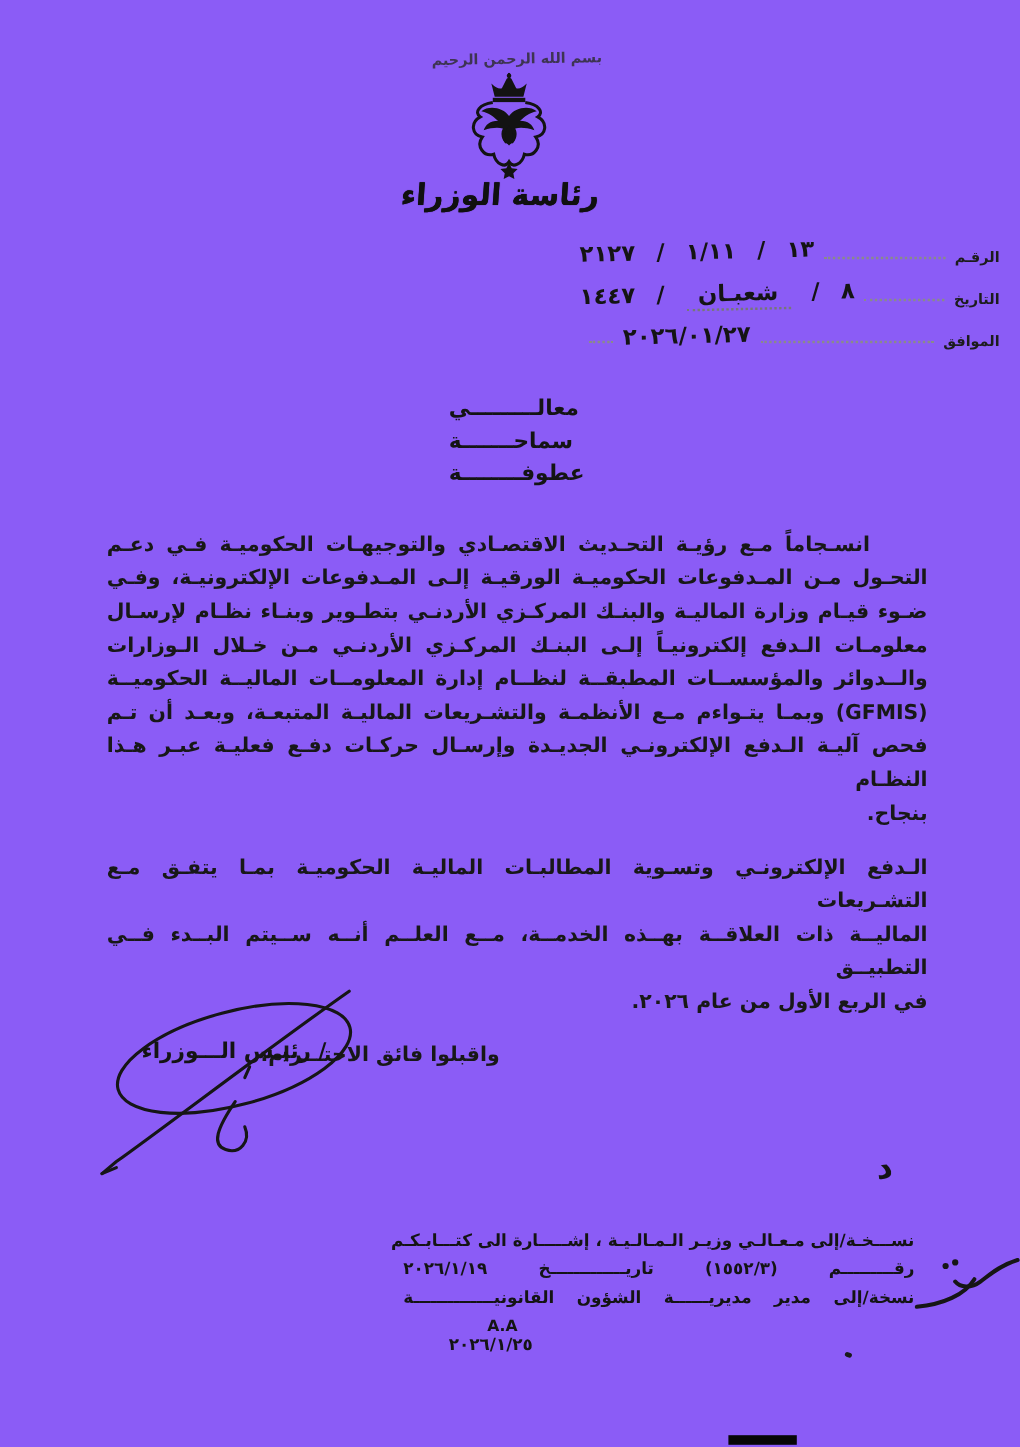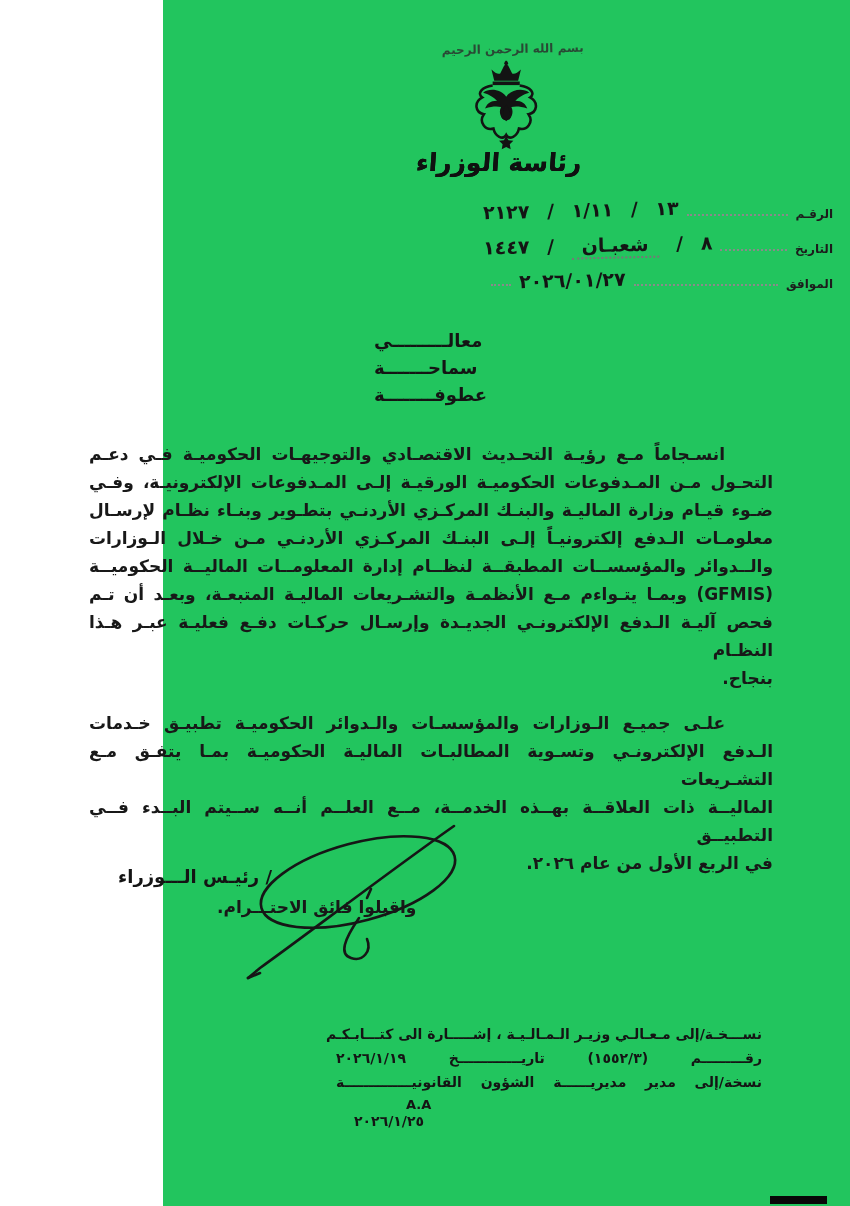--- a/index.html
+++ b/index.html
@@ -1,18 +1,18 @@
 <!DOCTYPE html>
 <html lang="ar" dir="rtl"><head>
 <meta charset="utf-8">
 <style>
   * { margin:0; padding:0; box-sizing:border-box; }
   html,body { width:850px; height:1206px; background:#ffffff; }
   body { font-family:"DejaVu Sans", sans-serif; color:#141414; overflow:hidden; }
-  .page { position:relative; width:687px; height:1206px; background:#22c55e; direction:rtl; }
+  .page { position:relative; width:850px; height:1206px; background:#8b5cf6; direction:rtl; }
 
   
   .bismillah { position:absolute; top:42px; left:50%; transform:translateX(-46%) rotate(-1deg);
                font-size:12px; font-weight:700; color:#2b2b2b; opacity:.8; white-space:nowrap; }
   .crest { position:absolute; top:60px; left:50%; transform:translateX(-51%); }
   .office-name { position:absolute; top:148px; left:50%; transform:translateX(-55%) skewX(-4deg);
                  font-size:25px; font-weight:700; color:#101010; white-space:nowrap;
                  text-shadow:0 0 .6px #000; }
 
   
@@ -45,21 +45,21 @@
   .margin-letter { position:absolute; top:958px; left:730px; font-size:27px; font-weight:700;
                    transform:rotate(-7deg); }
 
   
   .cc-block { position:absolute; top:1022px; right:88px; width:426px; }
   .cc-line { font-size:14px; font-weight:700; line-height:24px; white-space:nowrap;
              text-align:justify; text-align-last:justify; }
   .cc-initials { font-size:13px; font-weight:600; text-align:left; margin:1px 0 0 32px;
                  direction:ltr; text-align:right; }
   .cc-initials-wrap { text-align:left; margin-left:38px;text-decoration:underline; }
-  .cc-date { font-size:14px; font-weight:700; text-align:left; margin-left:18px; }
+  .cc-date { font-size:14px; font-weight:700; text-align:left; margin-left:38px; }
 
   .scribble-svg { position:absolute; top:1038px; left:758px; }
   .speck { position:absolute; top:1127px; left:704px; width:6px; height:4px; background:#1a1a1a;
            border-radius:2px; transform:rotate(20deg); }
   .redaction-bar { position:absolute; top:1196px; left:607px; width:57px; height:8px; background:#070707; }
 </style>
 </head>
 <body>
 
 <div class="page">
@@ -118,21 +118,20 @@
       <div class="line indent">انسـجاماً مـع رؤيـة التحـديث الاقتصـادي والتوجيهـات الحكوميـة فـي دعـم</div>
       <div class="line">التحـول مـن المـدفوعات الحكوميـة الورقيـة إلـى المـدفوعات الإلكترونيـة، وفـي</div>
       <div class="line">ضـوء قيـام وزارة الماليـة والبنـك المركـزي الأردنـي بتطـوير وبنـاء نظـام لإرسـال</div>
       <div class="line">معلومـات الـدفع إلكترونيـاً إلـى البنـك المركـزي الأردنـي مـن خـلال الـوزارات</div>
       <div class="line">والــدوائر والمؤسســات المطبقــة لنظــام إدارة المعلومــات الماليــة الحكوميــة</div>
       <div class="line">(GFMIS) وبمـا يتـواءم مـع الأنظمـة والتشـريعات الماليـة المتبعـة، وبعـد أن تـم</div>
       <div class="line">فحص آليـة الـدفع الإلكترونـي الجديـدة وإرسـال حركـات دفـع فعليـة عبـر هـذا النظـام</div>
       <div class="line last">بنجاح.</div>
     </div>
     <div class="para2">
-      <div class="line indent">علـى جميـع الـوزارات والمؤسسـات والـدوائر الحكوميـة تطبيـق خـدمات</div>
       <div class="line">الـدفع الإلكترونـي وتسـوية المطالبـات الماليـة الحكوميـة بمـا يتفـق مـع التشـريعات</div>
       <div class="line">الماليــة ذات العلاقــة بهــذه الخدمــة، مــع العلــم أنــه ســيتم البــدء فــي التطبيــق</div>
       <div class="line last">في الربع الأول من عام ٢٠٢٦.</div>
     </div>
     <div class="closing">واقبلوا فائق الاحتـــرام.</div>
   </div>
 
   <div class="sig-title">/ رئيـس الـــوزراء</div>
   <div class="sig-svg">
     <svg width="228" height="172" viewBox="0 0 228 172" xmlns="http://www.w3.org/2000/svg">

